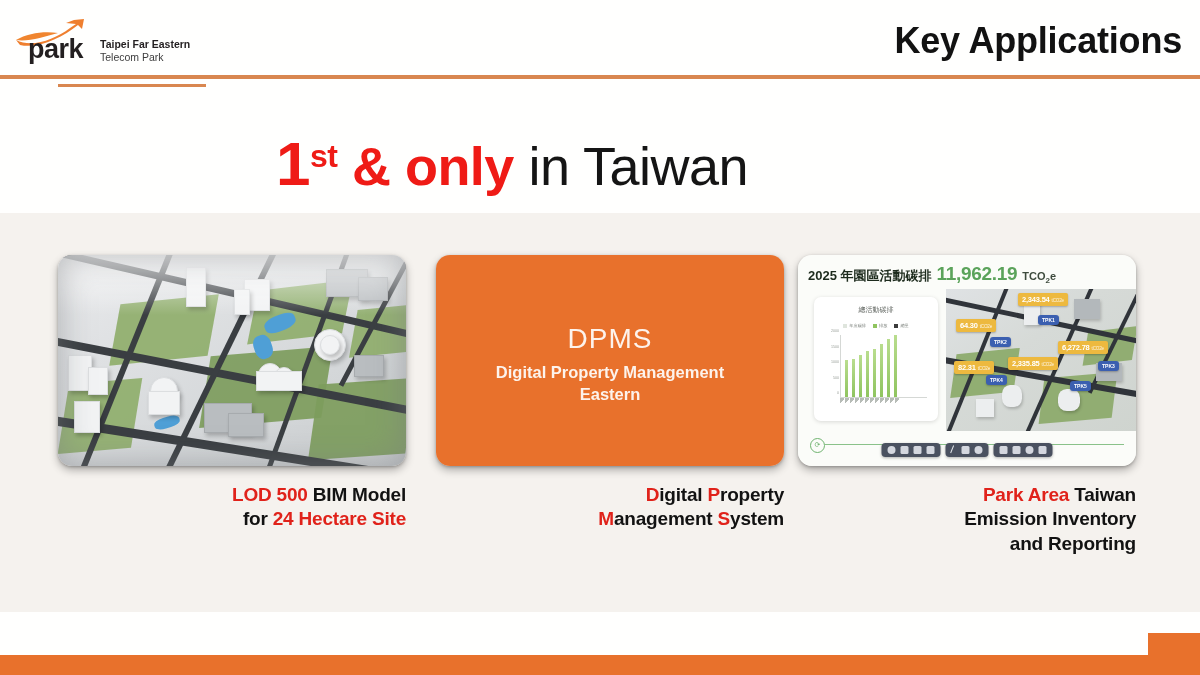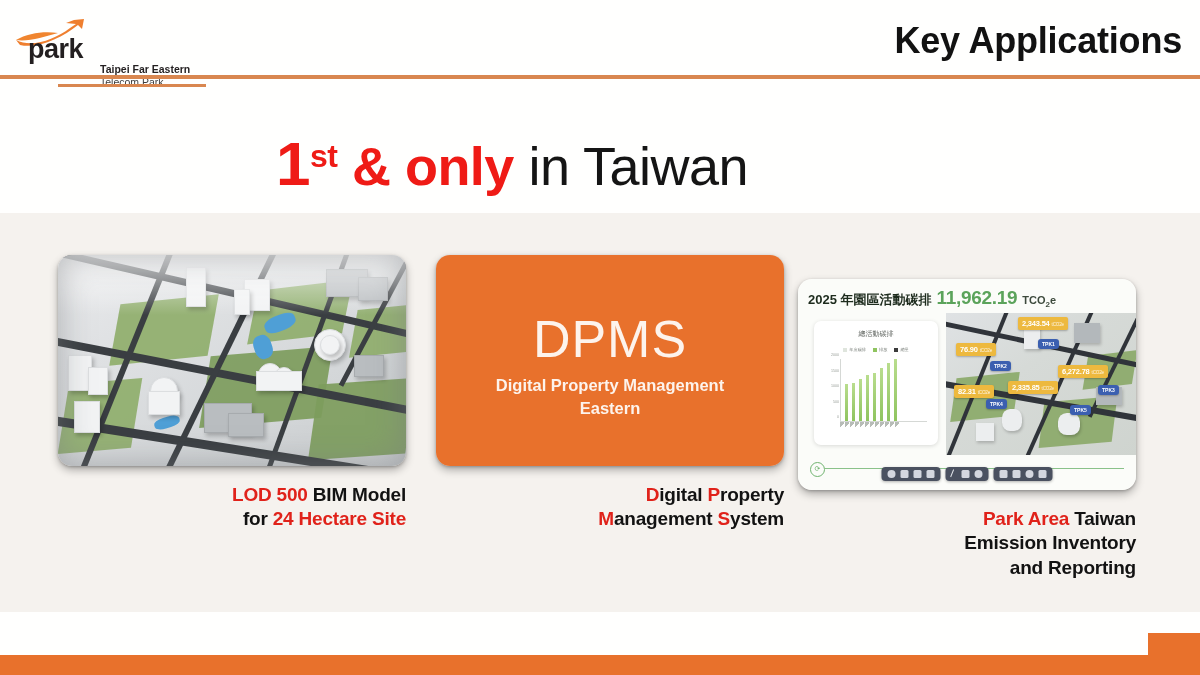--- a/index.html
+++ b/index.html
@@ -47,21 +47,20 @@
     line-height: 1;
   }
   .logo-sub {
     position: absolute;
     left: 86px; top: 20px;
     font-size: 10.5px;
     font-weight: bold;
     color: #231f20;
     line-height: 1.25;
     white-space: nowrap;
-    margin-top: 25px;
   }
   .logo-sub .line2 {
     font-weight: normal;
     color: #3d3d3d;
   }
   .logo-rule {
     position: absolute;
     left: 44px; top: 66px;
     width: 148px;
     height: 3px;
@@ -121,21 +120,21 @@
     width: 1200px;
     height: 340px;
   }
   .card-col {
     position: absolute;
     top: 0;
     width: 348px;
   }
   .col-1 { left: 58px; }
   .col-2 { left: 436px; }
-  .col-3 { left: 798px; margin-top: 24px; }
+  .col-3 { left: 798px; }
 
   .card-media {
     position: relative;
     width: 348px;
     height: 211px;
     border-radius: 14px;
     overflow: hidden;
     box-shadow: 0 4px 9px rgba(0,0,0,0.30), 0 1px 3px rgba(0,0,0,0.22);
   }
   .col-3 .card-media { width: 338px; }
@@ -190,21 +189,21 @@
     inset: 0;
     background: #e8712c;
     display: flex;
     flex-direction: column;
     align-items: center;
     justify-content: center;
     text-align: center;
     color: #fdf3ec;
   }
   .dpms-title {
-    font-size: 52px;
+    font-size: 28px;
     font-weight: normal;
     letter-spacing: 1px;
     line-height: 1.1;
     margin-top: 9px;
   }
   .dpms-sub {
     margin-top: 6px;
     font-size: 16.5px;
     font-weight: bold;
     line-height: 1.35;
@@ -622,21 +621,21 @@
             <div class="dm-road" style="left:112px;top:-30px;width:4px;height:200px;transform:rotate(24deg);"></div>
             <div class="dm-road" style="left:168px;top:-10px;width:4px;height:120px;transform:rotate(26deg);"></div>
             <div class="dm-bldg" style="left:78px;top:6px;width:16px;height:30px;"></div>
             <div class="dm-bldg grey" style="left:128px;top:10px;width:26px;height:20px;"></div>
             <div class="dm-bldg" style="left:56px;top:96px;width:20px;height:22px;border-radius:40%;"></div>
             <div class="dm-bldg" style="left:112px;top:100px;width:22px;height:22px;border-radius:40%;"></div>
             <div class="dm-bldg grey" style="left:150px;top:74px;width:26px;height:18px;"></div>
             <div class="dm-bldg" style="left:30px;top:110px;width:18px;height:18px;"></div>
 
             <div class="tag-val" style="left:72px;top:4px;"><span>2,343.54</span><u>tCO2e</u></div>
-            <div class="tag-val" style="left:10px;top:30px;"><span>76.90</span><u>tCO2e</u></div>
+            <div class="tag-val" style="left:10px;top:30px;"><span>64.30</span><u>tCO2e</u></div>
             <div class="tag-val" style="left:112px;top:52px;"><span>6,272.78</span><u>tCO2e</u></div>
             <div class="tag-val" style="left:62px;top:68px;"><span>2,335.85</span><u>tCO2e</u></div>
             <div class="tag-val" style="left:8px;top:72px;"><span>82.31</span><u>tCO2e</u></div>
 
             <div class="tag-pin" style="left:92px;top:26px;">TPK1</div>
             <div class="tag-pin" style="left:44px;top:48px;">TPK2</div>
             <div class="tag-pin" style="left:152px;top:72px;">TPK3</div>
             <div class="tag-pin" style="left:40px;top:86px;">TPK4</div>
             <div class="tag-pin" style="left:124px;top:92px;">TPK5</div>
           </div>

